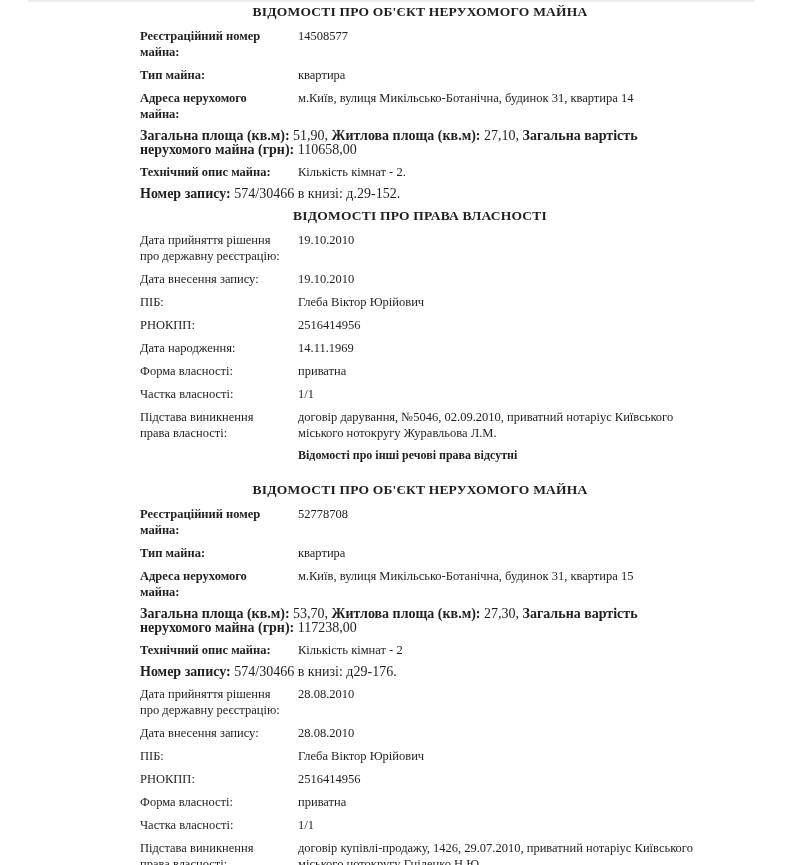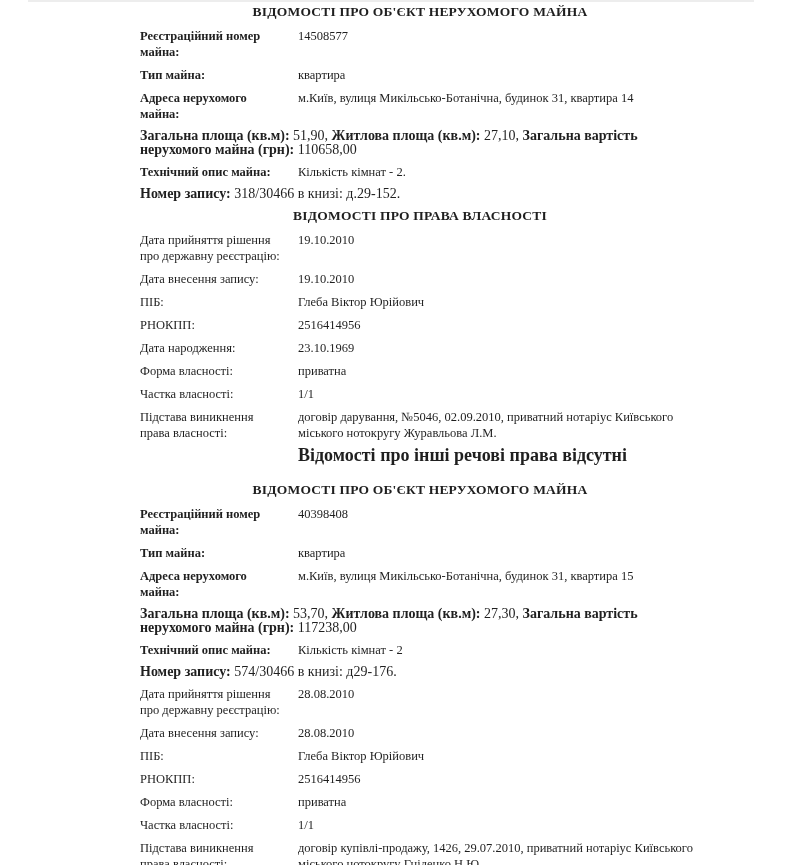--- a/index.html
+++ b/index.html
@@ -61,21 +61,21 @@
   }
   .para {
     font-size: 14px;
     line-height: 14px;
     margin-bottom: 7px;
   }
   .para .b {
     font-weight: bold;
   }
   .note {
-    font-size: 18px;
+    font-size: 12px;
     line-height: 14px;
     font-weight: bold;
     margin: 0 0 7px 158px;
   }
 </style>
 </head>
 <body>
 
 <div class="scan-noise"></div>
 
@@ -92,21 +92,21 @@
       </div>
       <div class="row bold-label">
         <div class="lbl">Адреса нерухомого майна:</div>
         <div class="val">м.Київ, вулиця Микільсько-Ботанічна, будинок 31, квартира 14</div>
       </div>
       <div class="para"><span class="b">Загальна площа (кв.м): </span><span>51,90, </span><span class="b">Житлова площа (кв.м): </span><span>27,10, </span><span class="b">Загальна вартість</span><br><span class="b">нерухомого майна (грн): </span><span>110658,00</span></div>
       <div class="row bold-label">
         <div class="lbl">Технічний опис майна:</div>
         <div class="val">Кількість кімнат - 2.</div>
       </div>
-      <div class="para"><span class="b">Номер запису: </span><span>318/30466 в книзі: д.29-152.</span></div>
+      <div class="para"><span class="b">Номер запису: </span><span>574/30466 в книзі: д.29-152.</span></div>
     </section>
     <section class="section">
       <h2 class="section-title">ВІДОМОСТІ ПРО ПРАВА ВЛАСНОСТІ</h2>
       <div class="row">
         <div class="lbl">Дата прийняття рішення про державну реєстрацію:</div>
         <div class="val">19.10.2010</div>
       </div>
       <div class="row">
         <div class="lbl">Дата внесення запису:</div>
         <div class="val">19.10.2010</div>
@@ -114,41 +114,41 @@
       <div class="row">
         <div class="lbl">ПІБ:</div>
         <div class="val">Глеба Віктор Юрійович</div>
       </div>
       <div class="row">
         <div class="lbl">РНОКПП:</div>
         <div class="val">2516414956</div>
       </div>
       <div class="row">
         <div class="lbl">Дата народження:</div>
-        <div class="val">23.10.1969</div>
+        <div class="val">14.11.1969</div>
       </div>
       <div class="row">
         <div class="lbl">Форма власності:</div>
         <div class="val">приватна</div>
       </div>
       <div class="row">
         <div class="lbl">Частка власності:</div>
         <div class="val">1/1</div>
       </div>
       <div class="row">
         <div class="lbl">Підстава виникнення права власності:</div>
         <div class="val">договір дарування, №5046, 02.09.2010, приватний нотаріус Київського міського нотокругу Журавльова Л.М.</div>
       </div>
       <div class="note">Відомості про інші речові права відсутні</div>
     </section>
     <section class="section gap-before">
       <h2 class="section-title">ВІДОМОСТІ ПРО ОБ'ЄКТ НЕРУХОМОГО МАЙНА</h2>
       <div class="row bold-label">
         <div class="lbl">Реєстраційний номер майна:</div>
-        <div class="val">40398408</div>
+        <div class="val">52778708</div>
       </div>
       <div class="row bold-label">
         <div class="lbl">Тип майна:</div>
         <div class="val">квартира</div>
       </div>
       <div class="row bold-label">
         <div class="lbl">Адреса нерухомого майна:</div>
         <div class="val">м.Київ, вулиця Микільсько-Ботанічна, будинок 31, квартира 15</div>
       </div>
       <div class="para"><span class="b">Загальна площа (кв.м): </span><span>53,70, </span><span class="b">Житлова площа (кв.м): </span><span>27,30, </span><span class="b">Загальна вартість</span><br><span class="b">нерухомого майна (грн): </span><span>117238,00</span></div>

